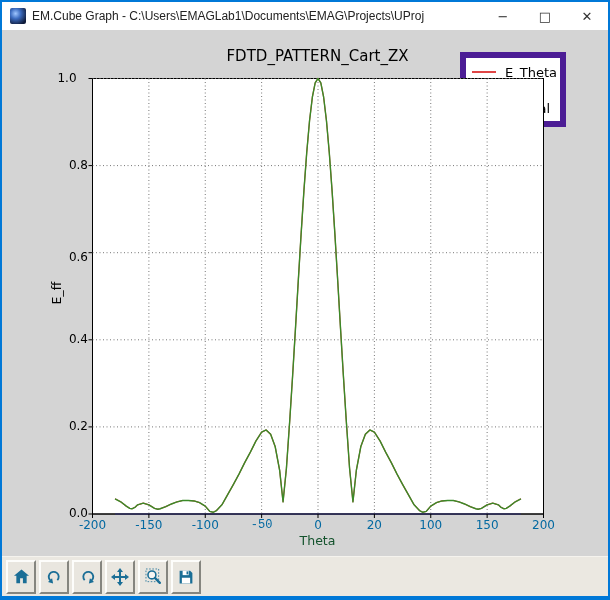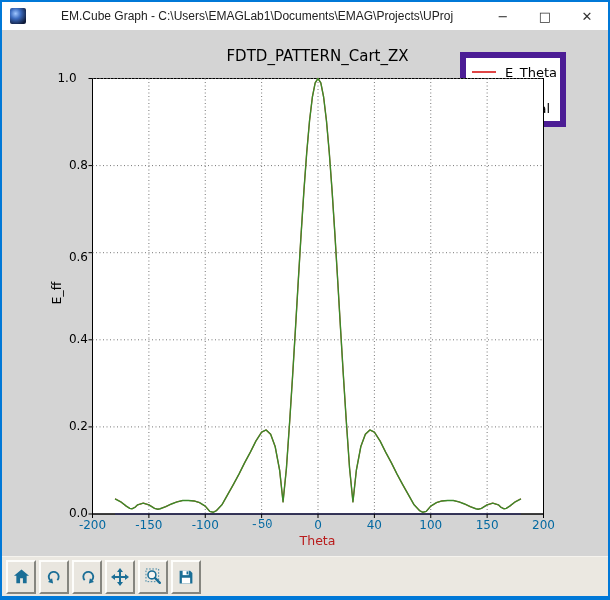--- a/index.html
+++ b/index.html
@@ -18,39 +18,39 @@
     height:28px; background:#ffffff;
     display:flex; align-items:center;
     font-family:"Liberation Sans", sans-serif;
     flex:0 0 auto;
   }
   .app-icon {
     width:16px; height:16px; margin:0 6px 0 8px;
     background:radial-gradient(circle at 35% 35%, #9fc6ff 0%, #3c6cc0 35%, #101c3c 80%);
     border-radius:2px; flex:0 0 auto;
   }
-  .title-text { font-size:12px; color:#222; white-space:nowrap; overflow:hidden;margin-left:29px; }
+  .title-text { font-size:12px; color:#222; white-space:nowrap; overflow:hidden; }
   .win-controls { margin-left:auto; display:flex; height:100%; }
   .win-btn {
     width:42px; height:100%; display:flex; align-items:center; justify-content:center;
     font-size:13px; color:#333; background:transparent; border:none;
     font-family:"DejaVu Sans", sans-serif; cursor:default;
   }
 
   
   .figure { position:relative; height:526px; background:#d4d4d4; flex:0 0 auto; overflow:hidden; }
   .figure svg { position:absolute; left:0; top:0; }
 
   .plot-title {
     position:absolute; left:90px; top:17px; width:451px;
     text-align:center; font-size:15px; color:#000;
   }
   .xlabel {
     position:absolute; left:90px; top:503px; width:451px;
-    text-align:center; font-size:12.5px; color:#b91c1c;
+    text-align:center; font-size:12.5px; color:#14532d;
   }
   .ylabel {
     position:absolute; left:54px; top:263px;
     transform:translate(-50%,-50%) rotate(-90deg);
     font-size:12.5px; color:#000; white-space:nowrap;
   }
   .xtick { position:absolute; top:488px; width:50px; text-align:center; font-size:12px; color:#0369a1; }
   .ytick { position:absolute; left:44px; width:42px; text-align:right; font-size:12px; color:#000; }
 
   .legend {
@@ -141,21 +141,21 @@
         <line x1="86.5" y1="309.8" x2="90.5" y2="309.8" stroke="#000" stroke-width="1"></line>
         <line x1="86.5" y1="222.70000000000002" x2="90.5" y2="222.70000000000002" stroke="#000" stroke-width="1"></line>
         <line x1="86.5" y1="135.59999999999997" x2="90.5" y2="135.59999999999997" stroke="#000" stroke-width="1"></line>
         <line x1="86.5" y1="48.5" x2="90.5" y2="48.5" stroke="#000" stroke-width="1"></line>
       </svg>
       <div class="xtick" style="left: 65.5px;">-200</div>
       <div class="xtick" style="left: 121.875px;">-150</div>
       <div class="xtick" style="left: 178.25px;">-100</div>
       <div class="xtick" style="left: 234.625px; font-family: Liberation Mono, monospace;">-50</div>
       <div class="xtick" style="left: 291px;">0</div>
-      <div class="xtick" style="left: 347.375px;">40</div>
+      <div class="xtick" style="left: 347.375px;">20</div>
       <div class="xtick" style="left: 403.75px;">100</div>
       <div class="xtick" style="left: 460.125px;">150</div>
       <div class="xtick" style="left: 516.5px;">200</div>
       <div class="ytick" style="top: 476px;">0.0</div>
       <div class="ytick" style="top: 388.9px;">0.2</div>
       <div class="ytick" style="top: 301.8px;">0.4</div>
       <div class="ytick" style="top: 220px;">0.6</div>
       <div class="ytick" style="top: 127.6px;">0.8</div>
       <div class="ytick" style="top: 40.5px; text-align: center;">1.0</div>
     </div>

